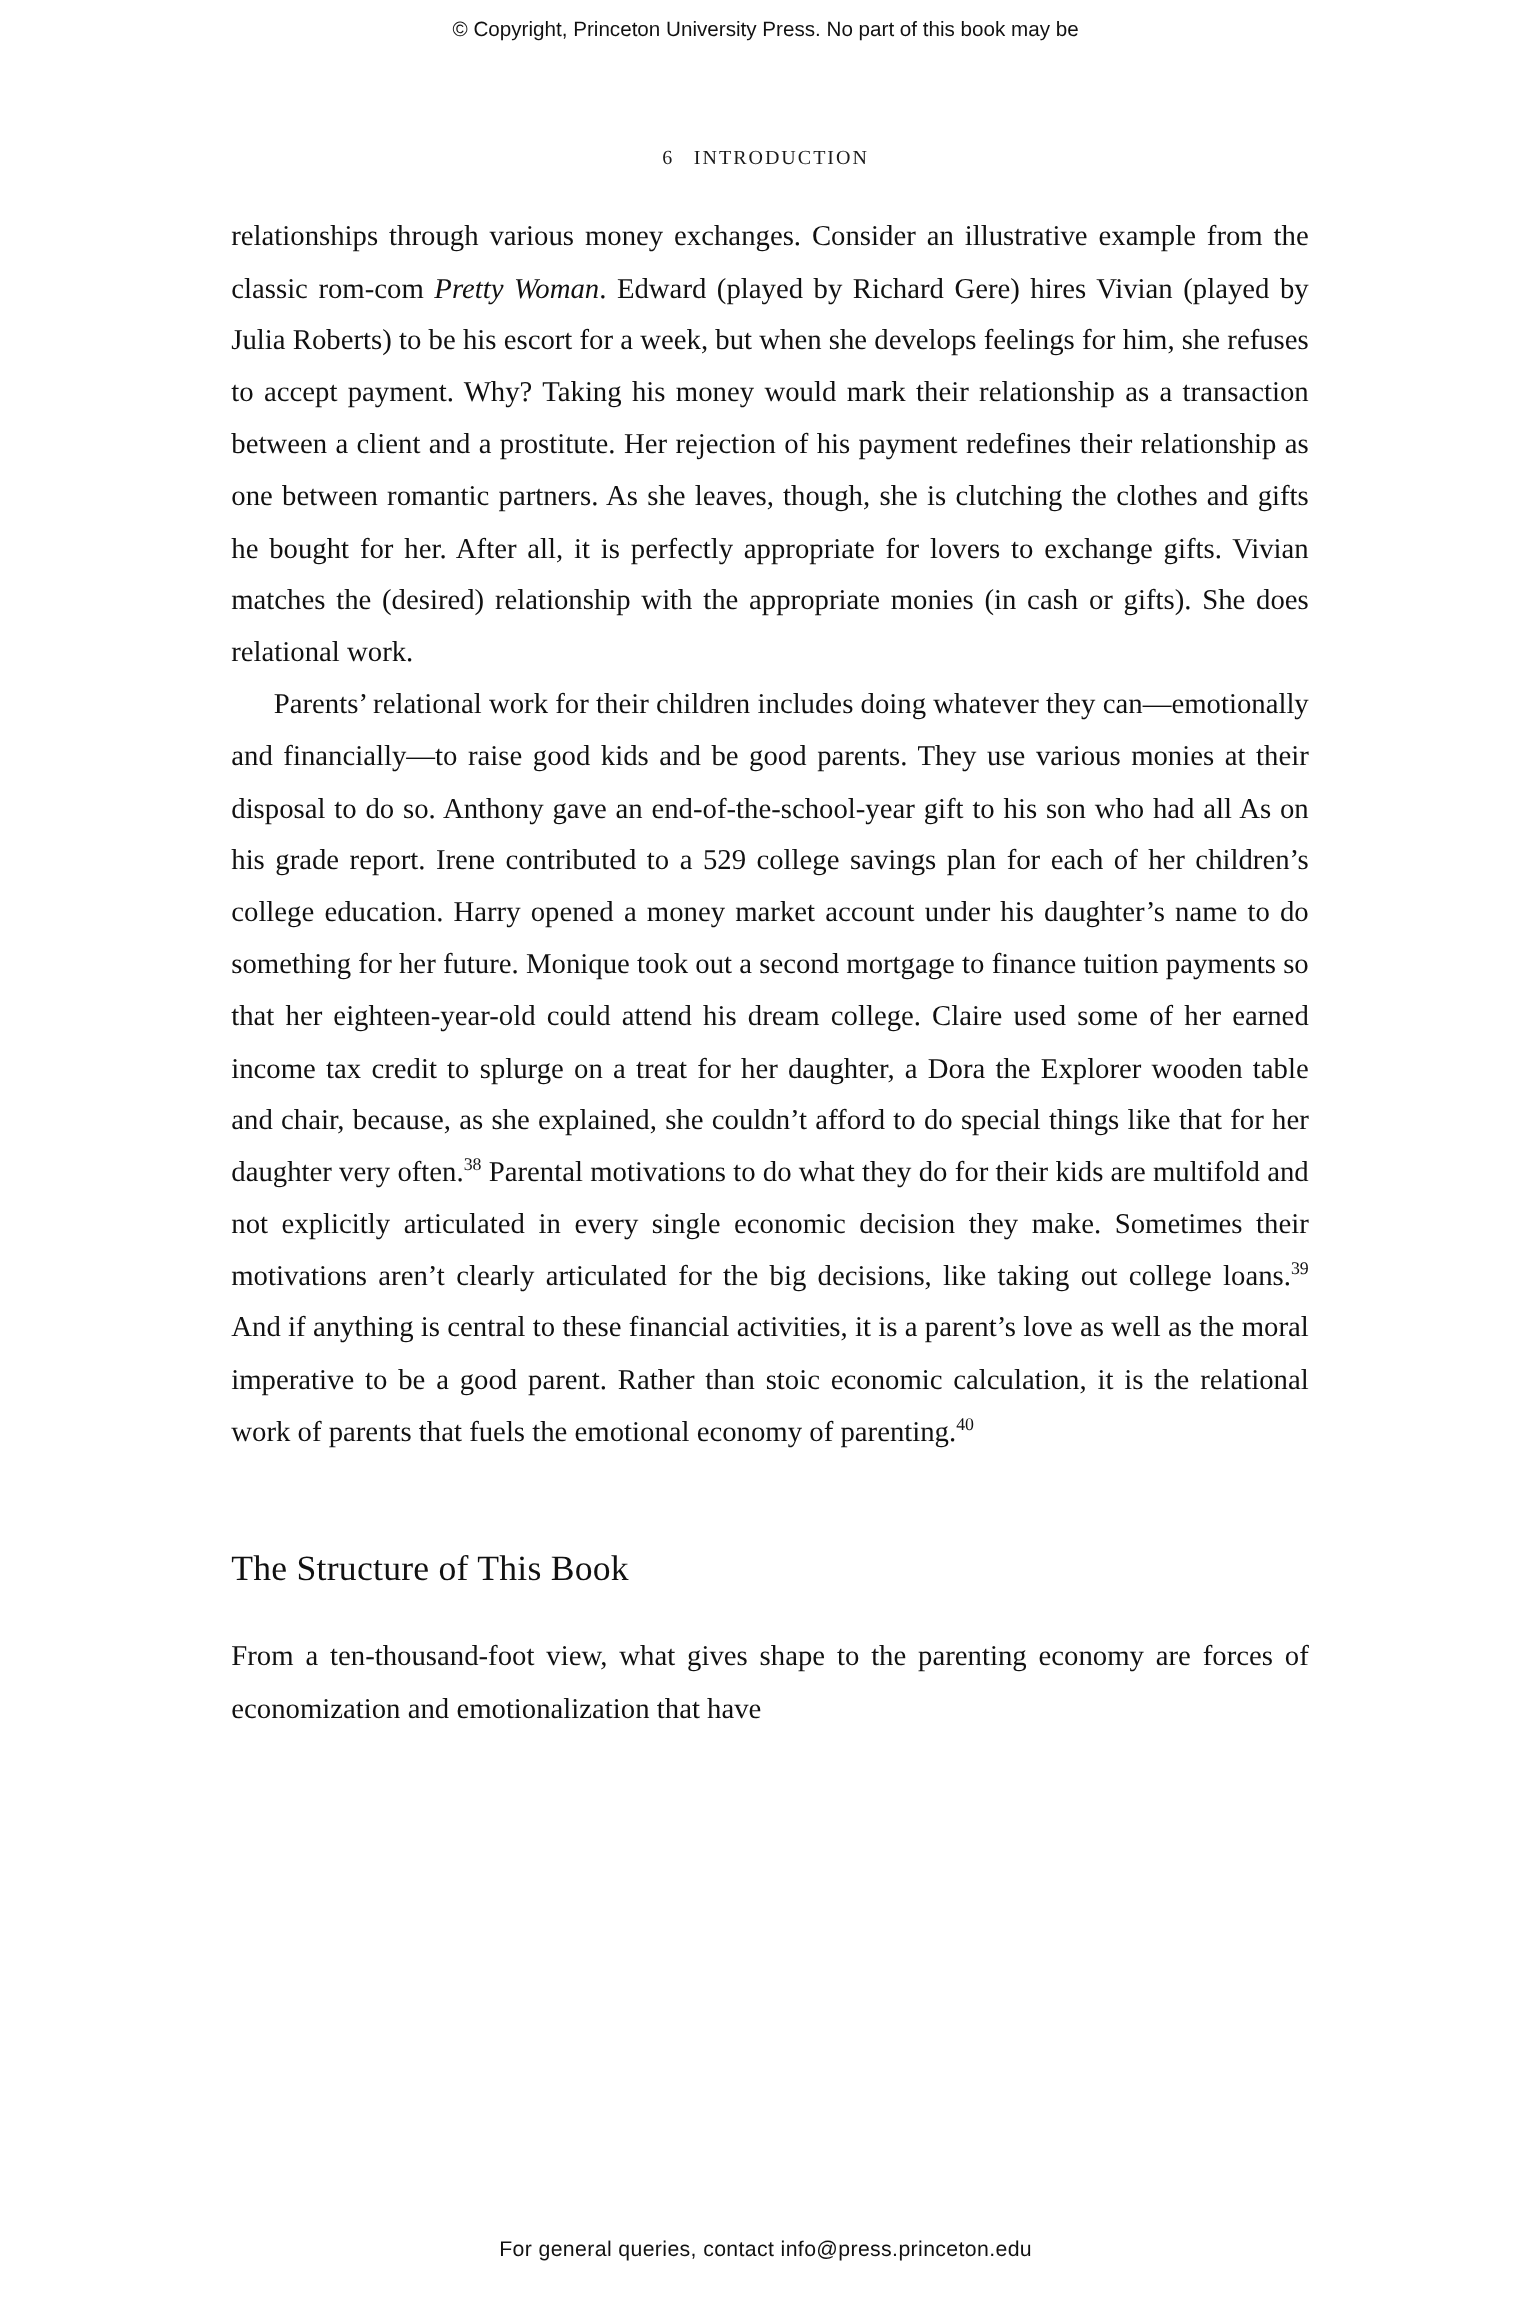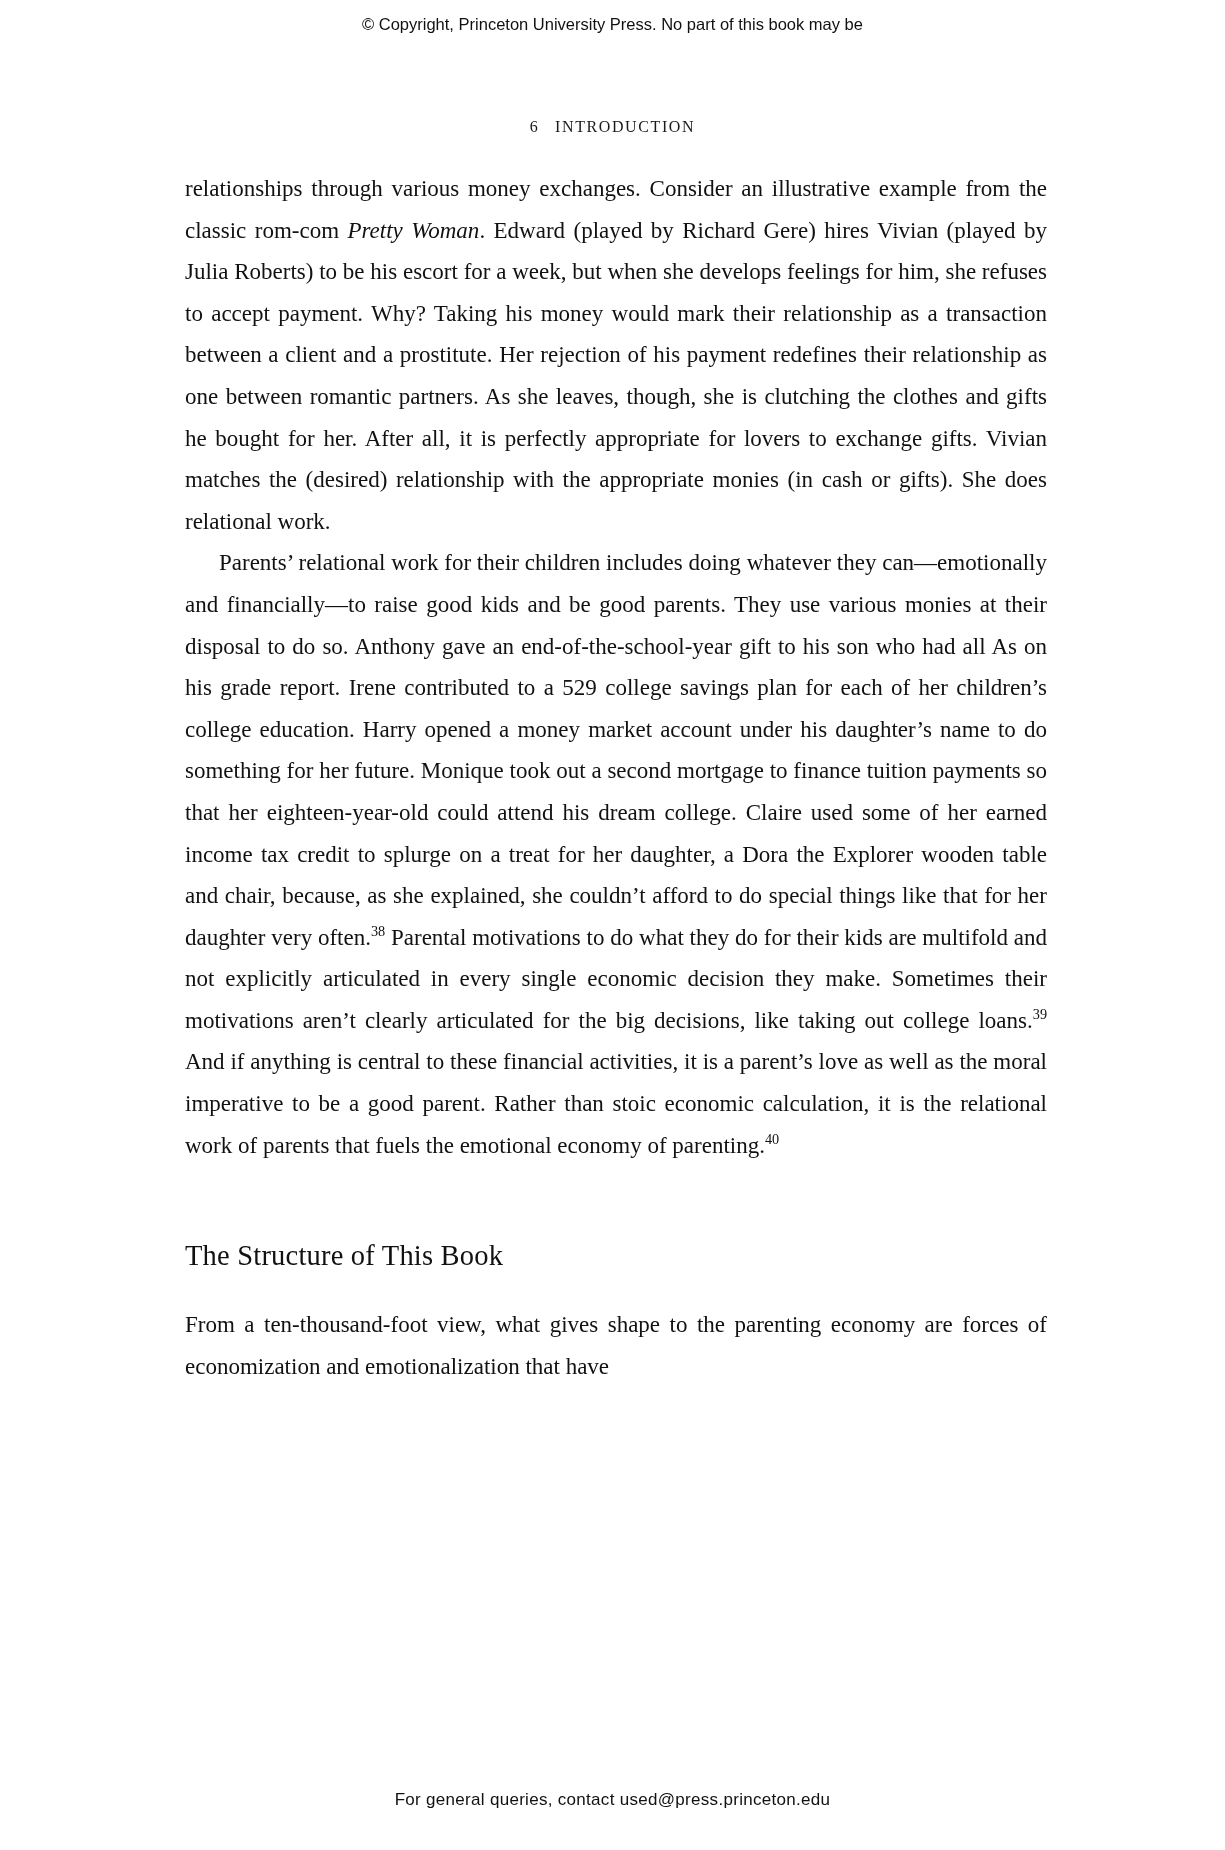--- a/index.html
+++ b/index.html
@@ -116,15 +116,15 @@
     <p class="para"><span>relationships through various money exchanges. Consider an illustrative example from the classic rom-com </span><span class="italic">Pretty Woman</span><span>. Edward (played by Richard Gere) hires Vivian (played by Julia Roberts) to be his escort for a week, but when she develops feelings for him, she refuses to accept payment. Why? Taking his money would mark their relationship as a transaction between a client and a prostitute. Her rejection of his payment redefines their relationship as one between romantic partners. As she leaves, though, she is clutching the clothes and gifts he bought for her. After all, it is perfectly appropriate for lovers to exchange gifts. Vivian matches the (desired) relationship with the appropriate monies (in cash or gifts). She does relational work.</span></p>
 
     <p class="para indent"><span>Parents’ relational work for their children includes doing whatever they can—emotionally and financially—to raise good kids and be good parents. They use various monies at their disposal to do so. Anthony gave an end-of-the-school-year gift to his son who had all As on his grade report. Irene contributed to a 529 college savings plan for each of her children’s college education. Harry opened a money market account under his daughter’s name to do something for her future. Monique took out a second mortgage to finance tuition payments so that her eighteen-year-old could attend his dream college. Claire used some of her earned income tax credit to splurge on a treat for her daughter, a Dora the Explorer wooden table and chair, because, as she explained, she couldn’t afford to do special things like that for her daughter very often.</span><sup>38</sup><span> Parental motivations to do what they do for their kids are multifold and not explicitly articulated in every single economic decision they make. Sometimes their motivations aren’t clearly articulated for the big decisions, like taking out college loans.</span><sup>39</sup><span> And if anything is central to these financial activities, it is a parent’s love as well as the moral imperative to be a good parent. Rather than stoic economic calculation, it is the relational work of parents that fuels the emotional economy of parenting.</span><sup>40</sup></p>
 
     <h2 class="section-title">The Structure of This Book</h2>
 
     <p class="para">From a ten-thousand-foot view, what gives shape to the parenting economy are forces of economization and emotionalization that have</p>
 
   </div>
 
-  <div class="footer">For general queries, contact used@press.princeton.edu</div>
+  <div class="footer">For general queries, contact info@press.princeton.edu</div>
 
 </div>
 
 </body></html>

